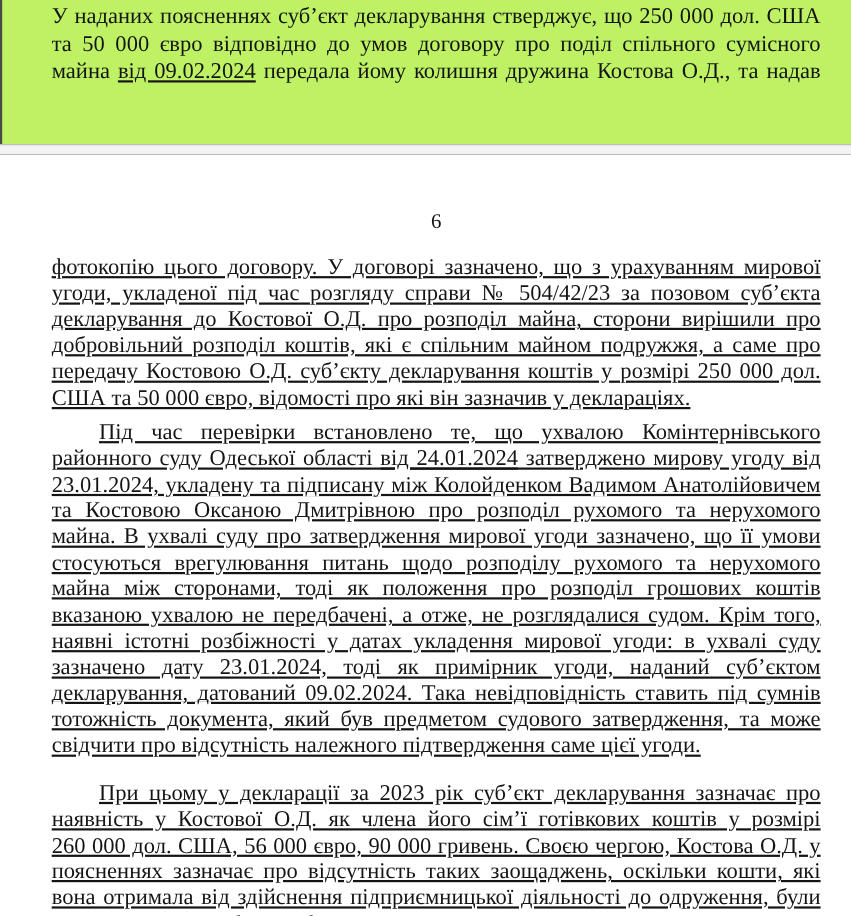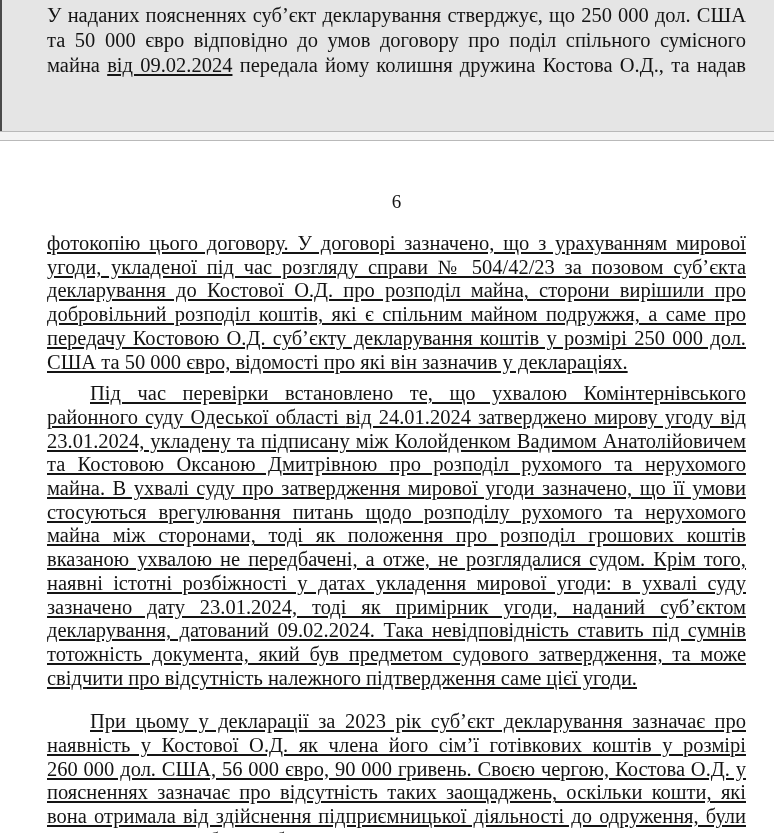--- a/index.html
+++ b/index.html
@@ -13,21 +13,21 @@
     height: 833px;
     overflow: hidden;
     font-family: "Liberation Serif", "DejaVu Serif", serif;
     color: #141414;
   }
   
   .page-top {
     position: absolute;
     left: 0; top: 0;
     width: 774px; height: 131px;
-    background: #e5e5e5;
+    background: #bef264;
     overflow: hidden;
   }
   .scan-edge {
     position: absolute;
     left: 0; top: 0;
     width: 2px; height: 131px;
     background: #4a4a4a;
   }
   .page-top .para {
     position: absolute;

